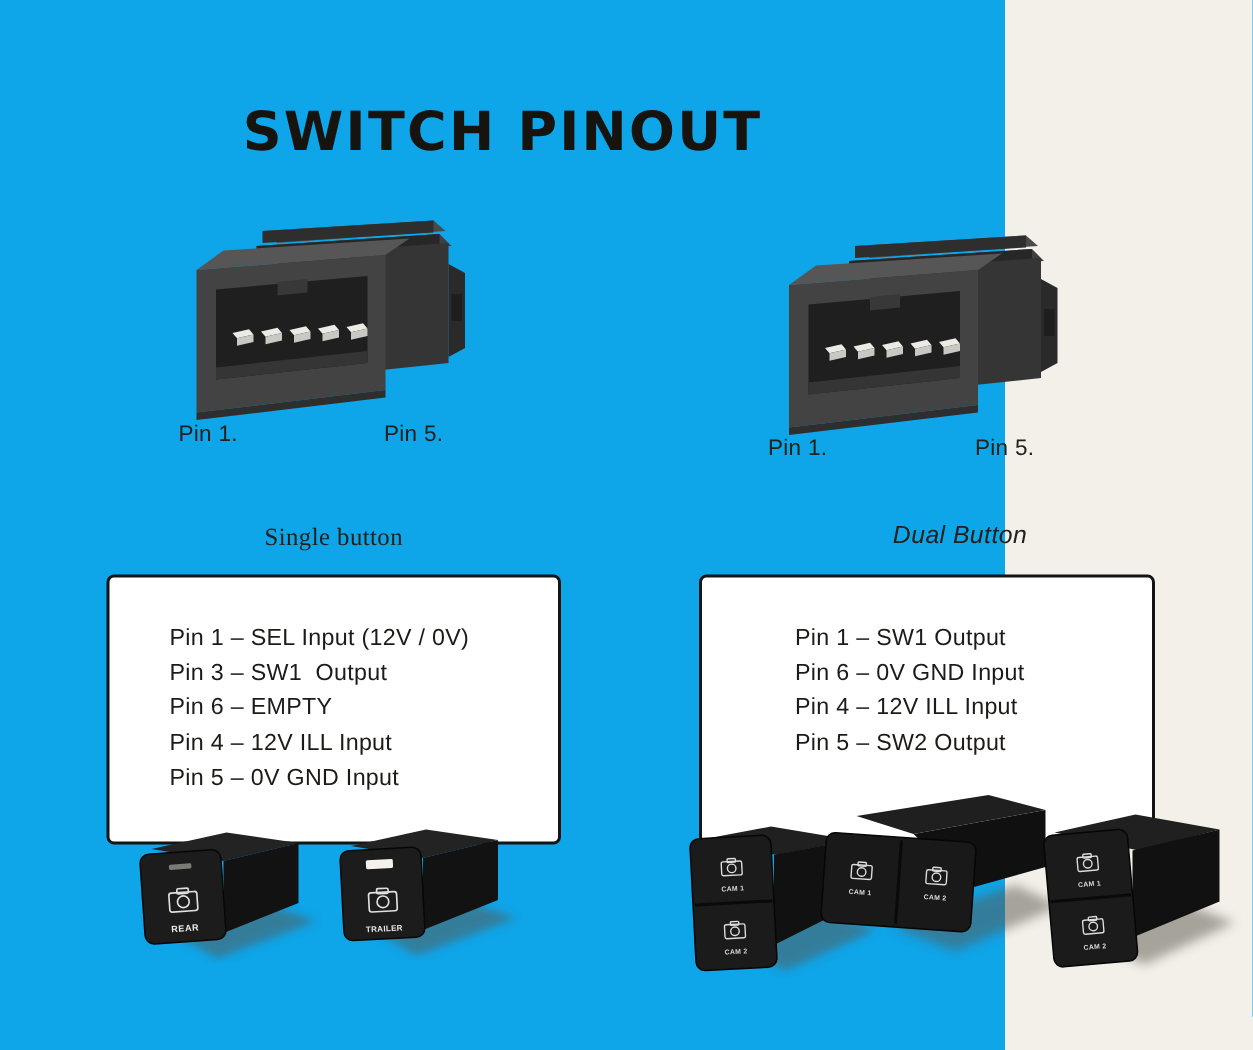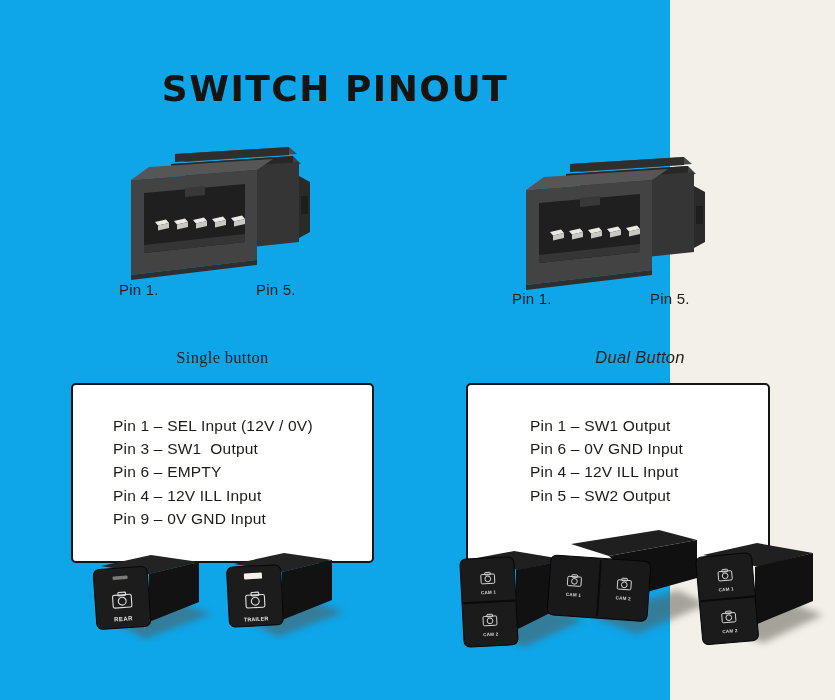--- a/index.html
+++ b/index.html
@@ -130,21 +130,21 @@
   <div class="section-heading" style="left:488px;top:348px;width:304px;font-style:italic;">Dual Button</div>
 
   <div class="pinout-box" style="left:71px;top:383px;"></div>
   <div class="pinout-box" style="left:466px;top:383px;width:300px;"></div>
 
   <div class="pin-list" style="left:113px;top:414px;">
     <div>Pin 1 – SEL Input (12V / 0V)</div>
     <div>Pin 3 – SW1  Output</div>
     <div>Pin 6 – EMPTY</div>
     <div>Pin 4 – 12V ILL Input</div>
-    <div>Pin 9 – 0V GND Input</div>
+    <div>Pin 5 – 0V GND Input</div>
   </div>
 
   <div class="pin-list" style="left:499px;top:414px;margin-left:31px;">
     <div>Pin 1 – SW1 Output</div>
     <div>Pin 6 – 0V GND Input</div>
     <div>Pin 4 – 12V ILL Input</div>
     <div>Pin 5 – SW2 Output</div>
   </div>
 
   <svg class="fig" style="left:85px;top:542px;width:140px;height:100px;" viewBox="0 0 140 100">

